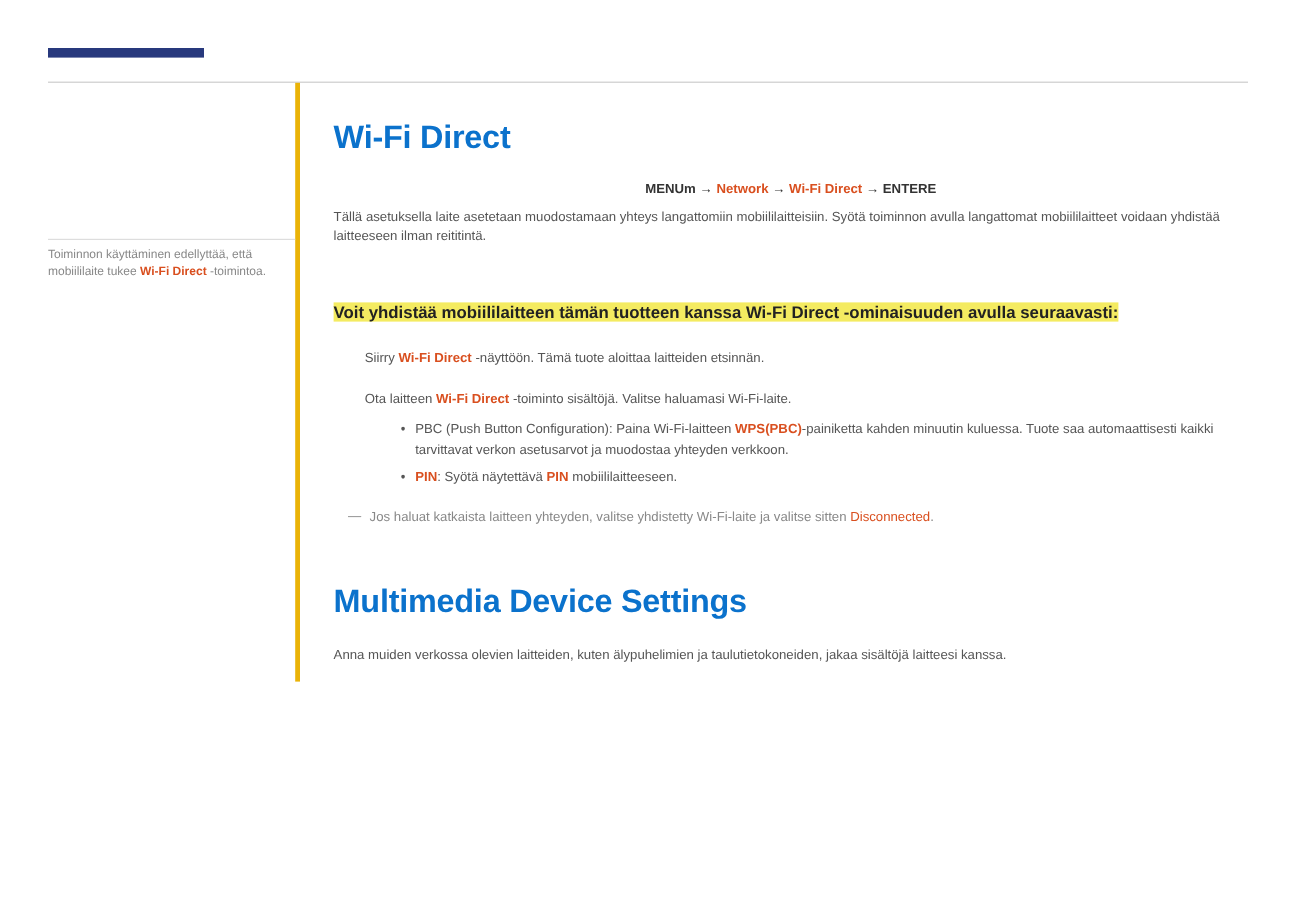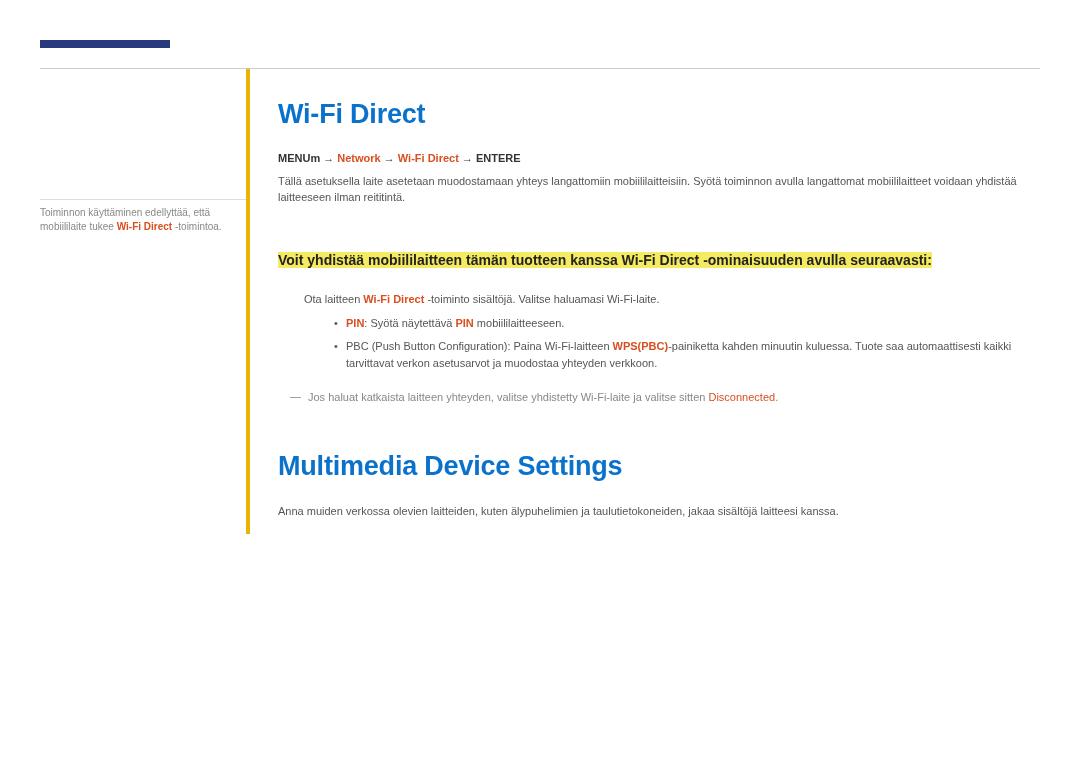--- a/index.html
+++ b/index.html
@@ -49,20 +49,21 @@
     font-size: 27px;
     font-weight: 600;
     margin-bottom: 22px;
     letter-spacing: -0.2px;
   }
 
   .menu-path {
     font-size: 11px;
     font-weight: bold;
     margin-bottom: 10px;
+    text-align: center;
   }
   .menu-path .red { color: #d94f1f; font-weight: bold; }
   .menu-path .arrow { font-weight: normal; }
 
   .body-text {
     font-size: 11px;
     line-height: 1.45;
     color: #555;
     margin-bottom: 14px;
   }
@@ -135,32 +136,37 @@
       <span class="arrow">→</span>
       <span>ENTER</span><span>E</span>
     </p>
 
     <p class="body-text">Tällä asetuksella laite asetetaan muodostamaan yhteys langattomiin mobiililaitteisiin. Syötä toiminnon avulla langattomat mobiililaitteet voidaan yhdistää laitteeseen ilman reititintä.</p>
 
     <div class="highlight-wrap">
       <span class="highlight-line">Voit yhdistää mobiililaitteen tämän tuotteen kanssa Wi-Fi Direct -ominaisuuden avulla seuraavasti:</span>
     </div>
 
+    <div class="step-block">
+      <span class="step-text">
+        <span>Siirry </span><span class="red-bold">Wi-Fi Direct</span><span> -näyttöön. Tämä tuote aloittaa laitteiden etsinnän.</span>
+      </span>
+    </div>
 
     <div class="step-block">
       <span class="step-text">
         <span>Ota laitteen </span><span class="red-bold">Wi-Fi Direct</span><span> -toiminto sisältöjä. Valitse haluamasi Wi-Fi-laite.</span>
       </span>
 
       <ul class="sub">
         <li>
-          <span class="red-bold">PIN</span><span>: Syötä näytettävä </span><span class="red-bold">PIN</span><span> mobiililaitteeseen.</span>
+          <span>PBC (Push Button Configuration): Paina Wi-Fi-laitteen </span><span class="red-bold">WPS(PBC)</span><span>-painiketta kahden minuutin kuluessa. Tuote saa automaattisesti kaikki tarvittavat verkon asetusarvot ja muodostaa yhteyden verkkoon.</span>
         </li>
         <li>
-          <span>PBC (Push Button Configuration): Paina Wi-Fi-laitteen </span><span class="red-bold">WPS(PBC)</span><span>-painiketta kahden minuutin kuluessa. Tuote saa automaattisesti kaikki tarvittavat verkon asetusarvot ja muodostaa yhteyden verkkoon.</span>
+          <span class="red-bold">PIN</span><span>: Syötä näytettävä </span><span class="red-bold">PIN</span><span> mobiililaitteeseen.</span>
         </li>
       </ul>
     </div>
 
     <div class="footnote">
       <span>Jos haluat katkaista laitteen yhteyden, valitse yhdistetty Wi-Fi-laite ja valitse sitten </span><span class="red-bold">Disconnected</span><span>.</span>
     </div>
 
     <div class="section-gap"></div>
 

